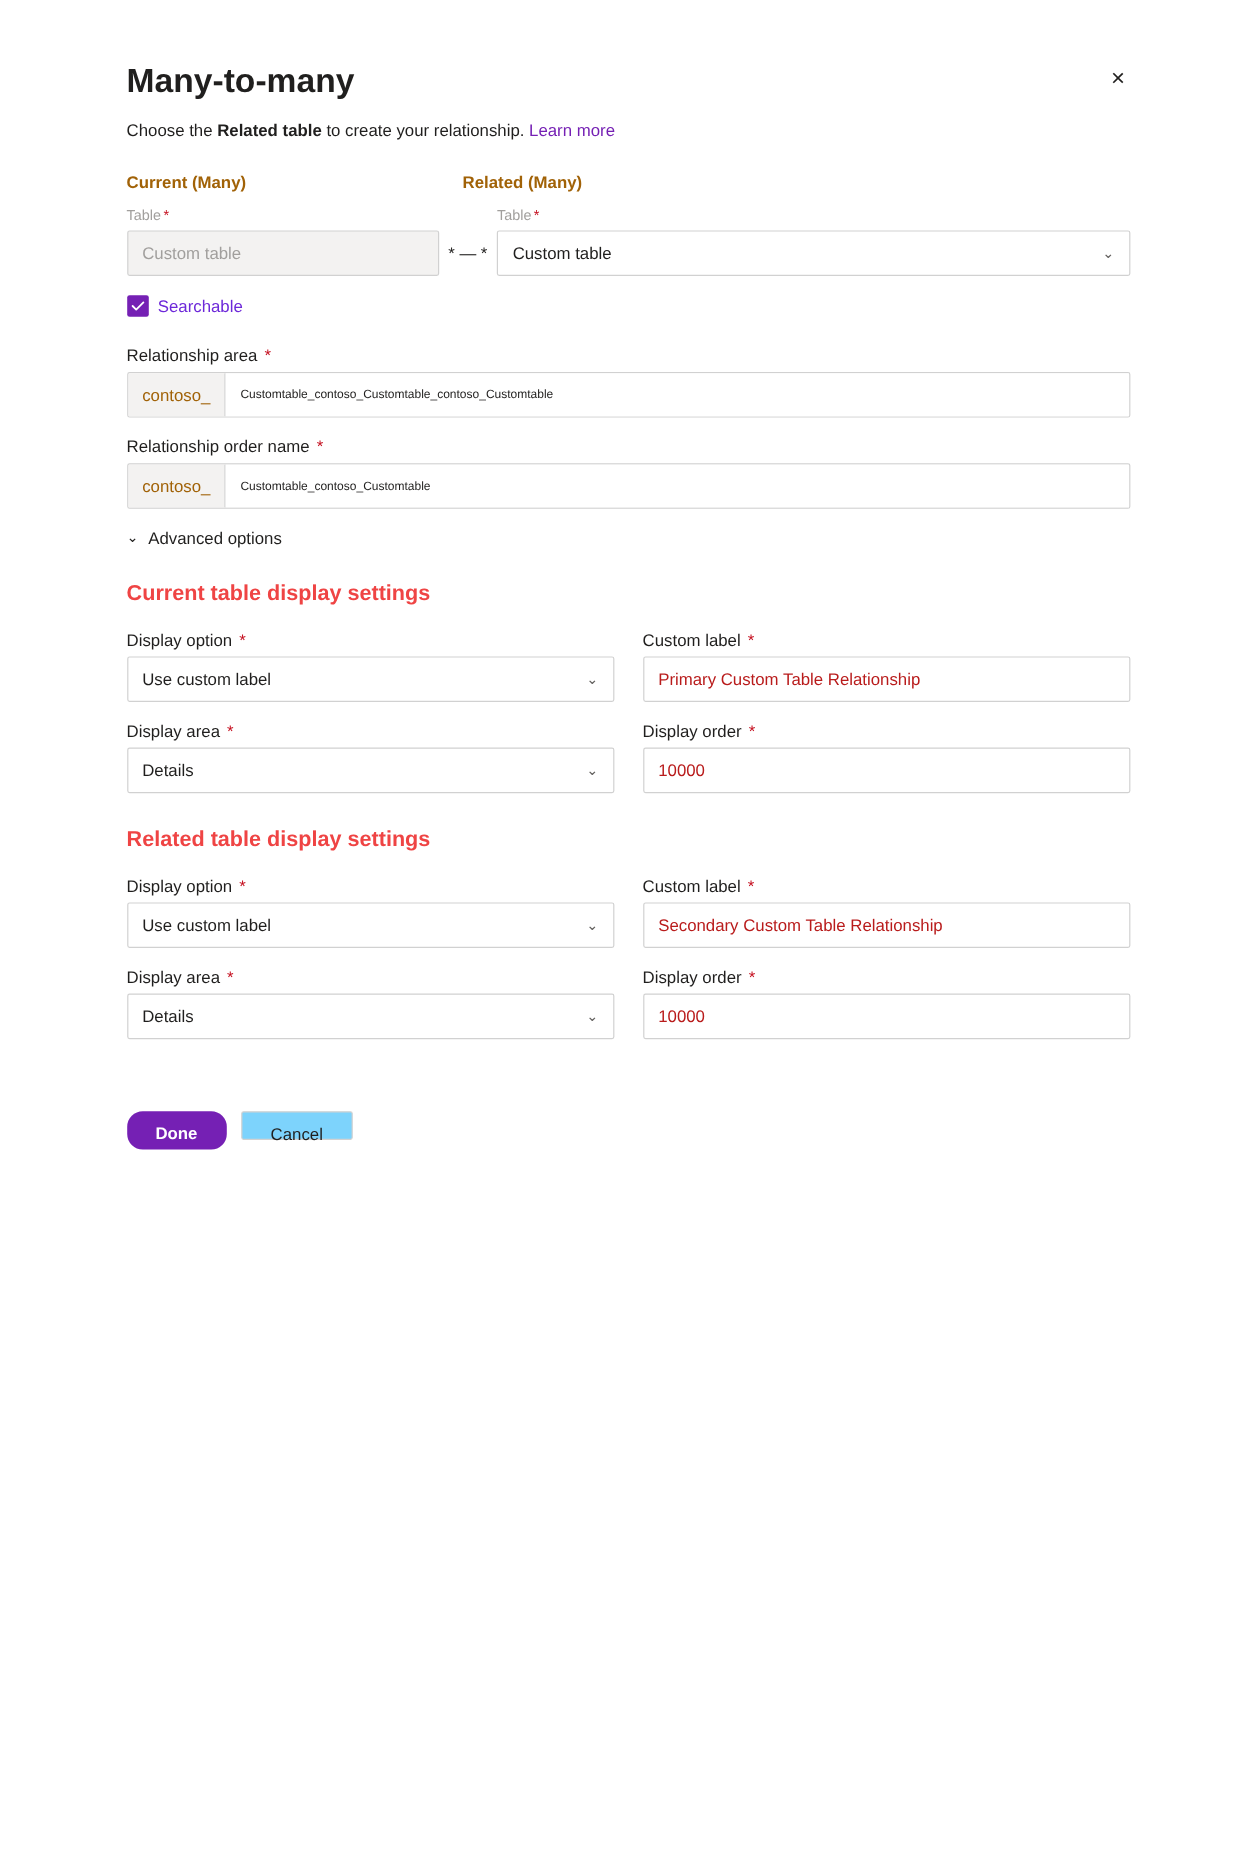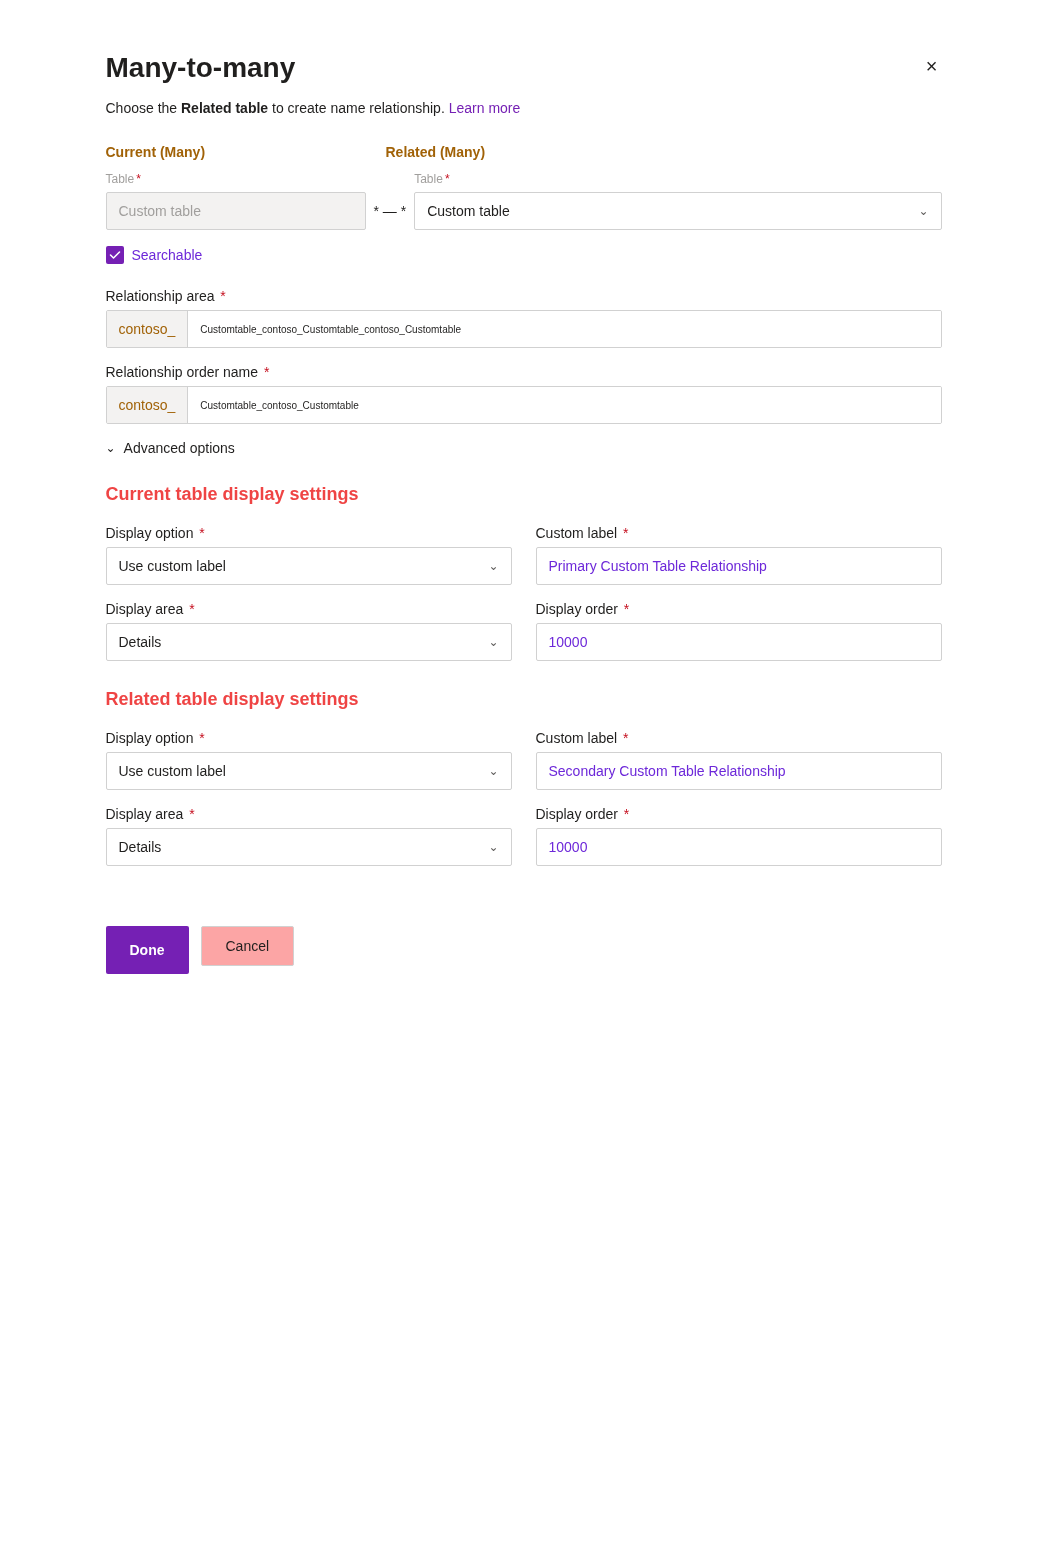--- a/index.html
+++ b/index.html
@@ -247,76 +247,76 @@
 
     .display-settings-grid .form-field {
       margin-bottom: 0;
     }
 
     .text-input {
       border: 1px solid #d1d1d1;
       border-radius: 2px;
       padding: 8px 12px;
       font-size: 14px;
-      color: #6d28d9;
+      color: #b91c1c;
       height: 38px;
       width: 100%;
       background: #fff;
       display: flex;
       align-items: center;
     }
 
     .footer {
       display: flex;
       gap: 12px;
       margin-top: 40px;
       padding-top: 20px;
     }
 
     .btn-done {
       background: #7520b4;
       color: #fff;
       border: none;
-      border-radius: 2px;
+      border-radius: 13px;
       padding: 10px 24px;
       font-size: 14px;
       font-weight: 600;
       cursor: pointer;
-      height: 48px;
+      height: 32px;
     }
 
     .btn-cancel {
-      background: #fca5a5;
+      background: #7dd3fc;
       color: #201f1e;
       border: 1px solid #d1d1d1;
       border-radius: 2px;
       padding: 10px 24px;
       font-size: 14px;
       cursor: pointer;
-      height: 40px;
+      height: 24px;
     }
 
     .two-col-header {
       display: grid;
       grid-template-columns: 280px 1fr;
       gap: 0;
       margin-bottom: 4px;
     }
   </style>
 </head>
 <body>
 
 <div class="dialog">
   <div class="dialog-header">
     <h1 class="dialog-title">Many-to-many</h1>
     <button class="close-button">×</button>
   </div>
 
   <p class="dialog-subtitle">
-    <span>Choose the </span><strong>Related table</strong><span> to create name relationship. </span><a href="#">Learn more</a>
+    <span>Choose the </span><strong>Related table</strong><span> to create your relationship. </span><a href="#">Learn more</a>
   </p>
 
   <div class="two-col-header">
     <div>
       <div class="column-label">Current (Many)</div>
     </div>
     <div>
       <div class="column-label">Related (Many)</div>
     </div>
   </div>

